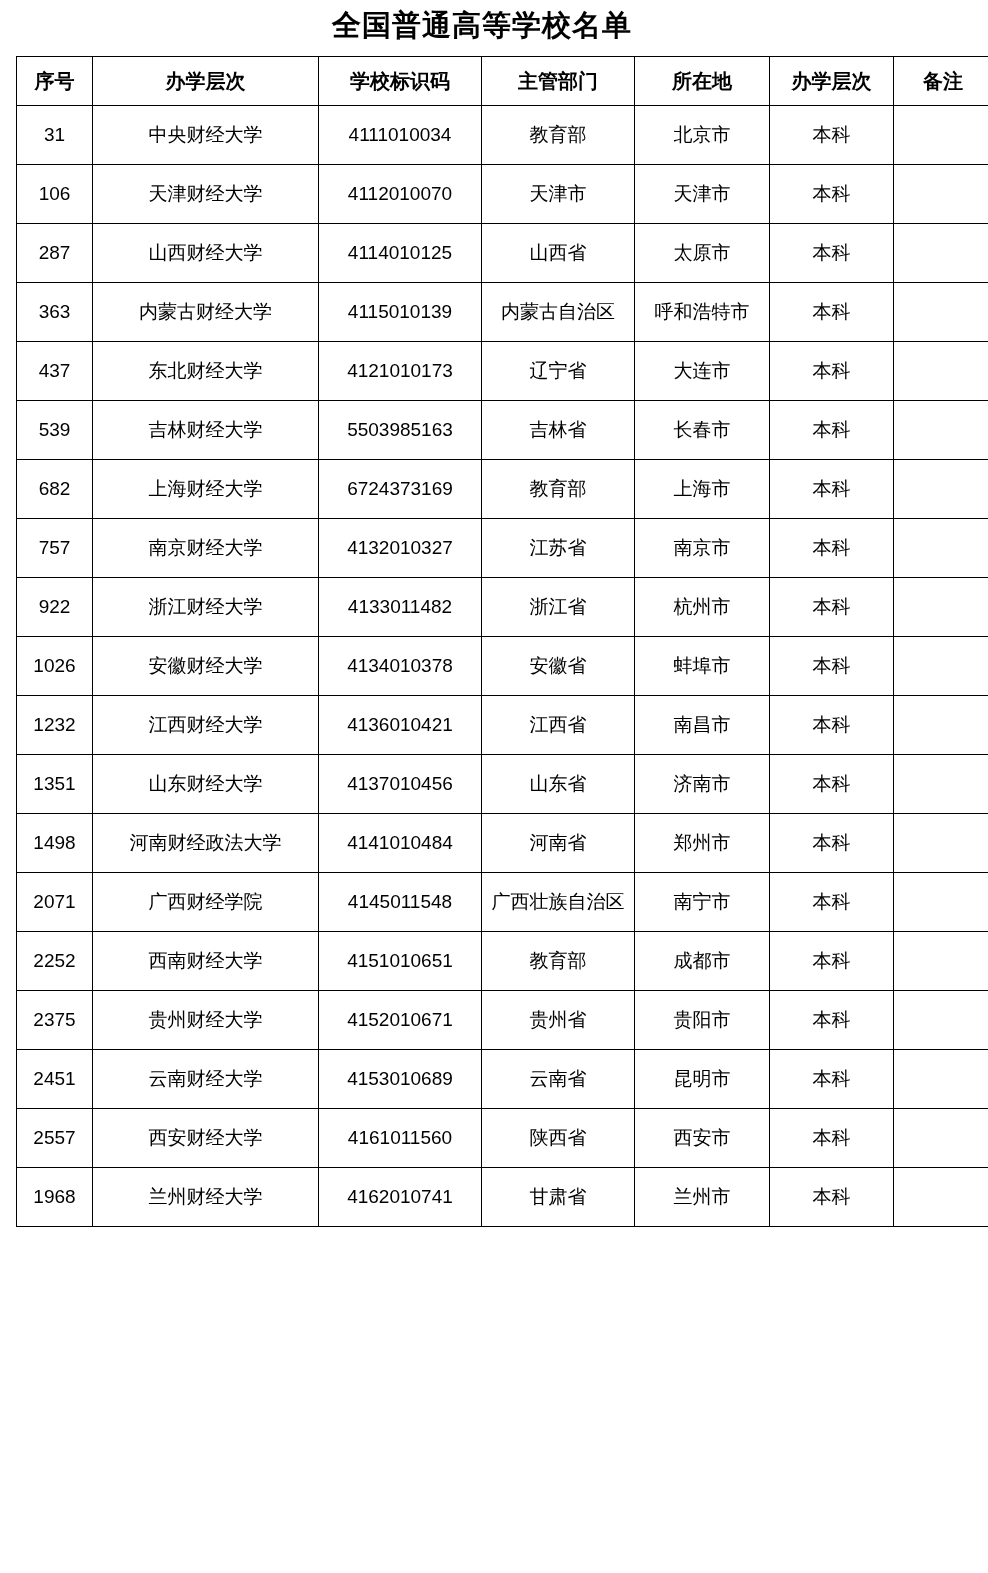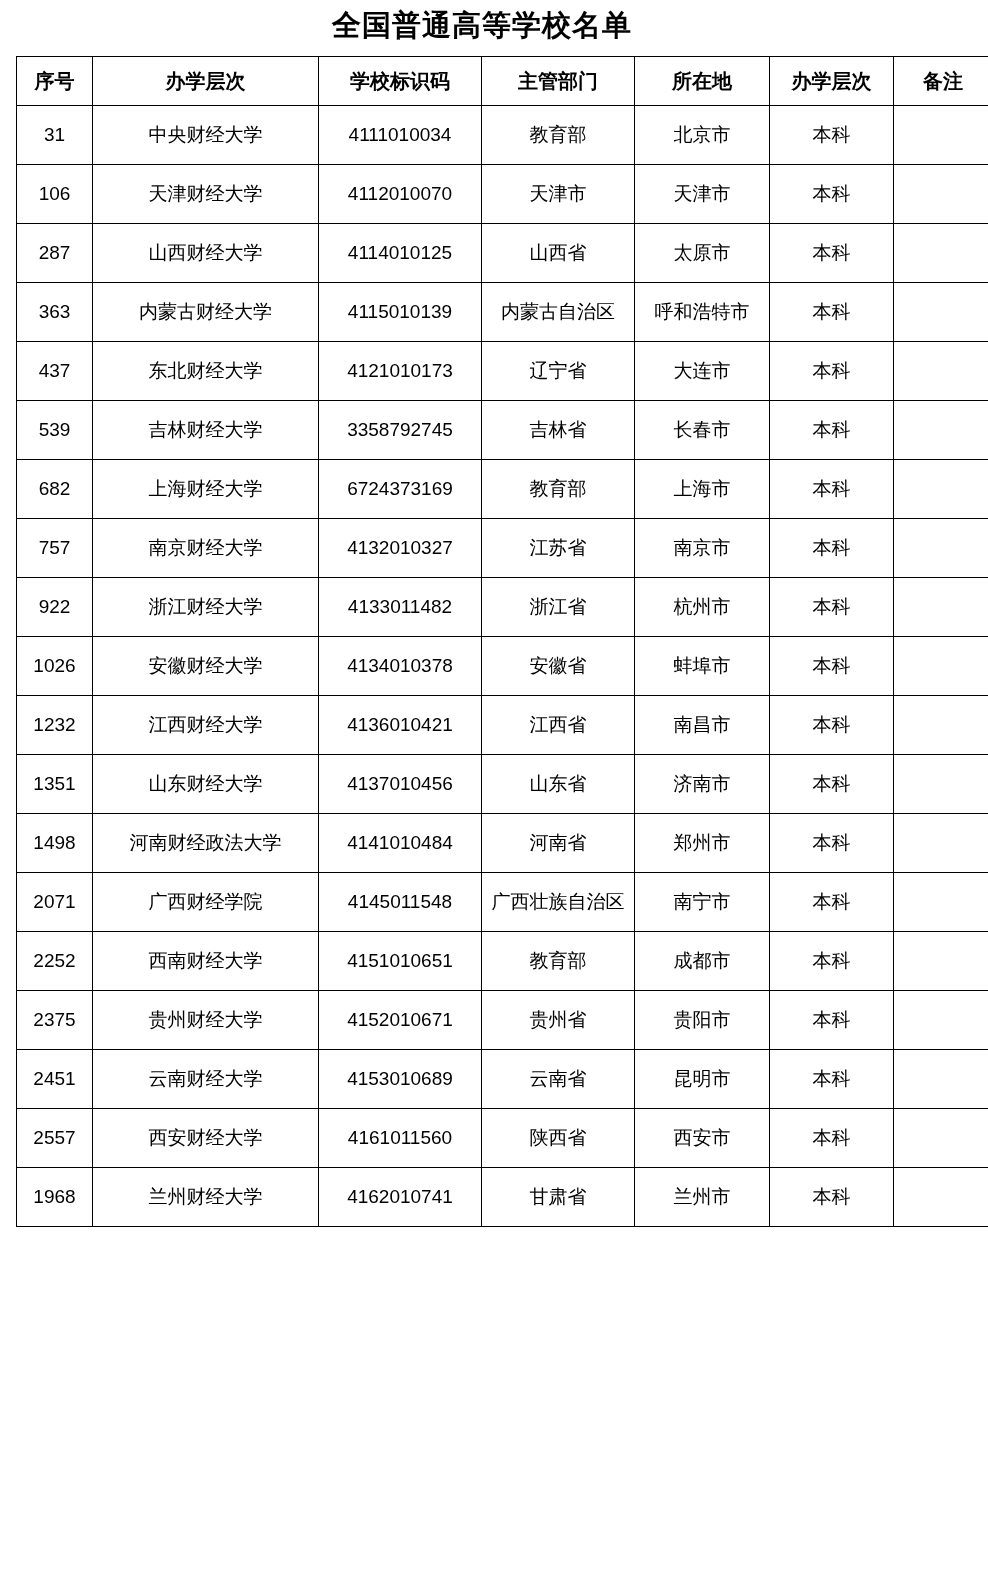--- a/index.html
+++ b/index.html
@@ -131,21 +131,21 @@
           <td>东北财经大学</td>
           <td class="code">4121010173</td>
           <td>辽宁省</td>
           <td>大连市</td>
           <td>本科</td>
           <td></td>
         </tr>
         <tr>
           <td class="num">539</td>
           <td>吉林财经大学</td>
-          <td class="code">3358792745</td>
+          <td class="code">5503985163</td>
           <td>吉林省</td>
           <td>长春市</td>
           <td>本科</td>
           <td></td>
         </tr>
         <tr>
           <td class="num">682</td>
           <td>上海财经大学</td>
           <td class="code">6724373169</td>
           <td>教育部</td>

